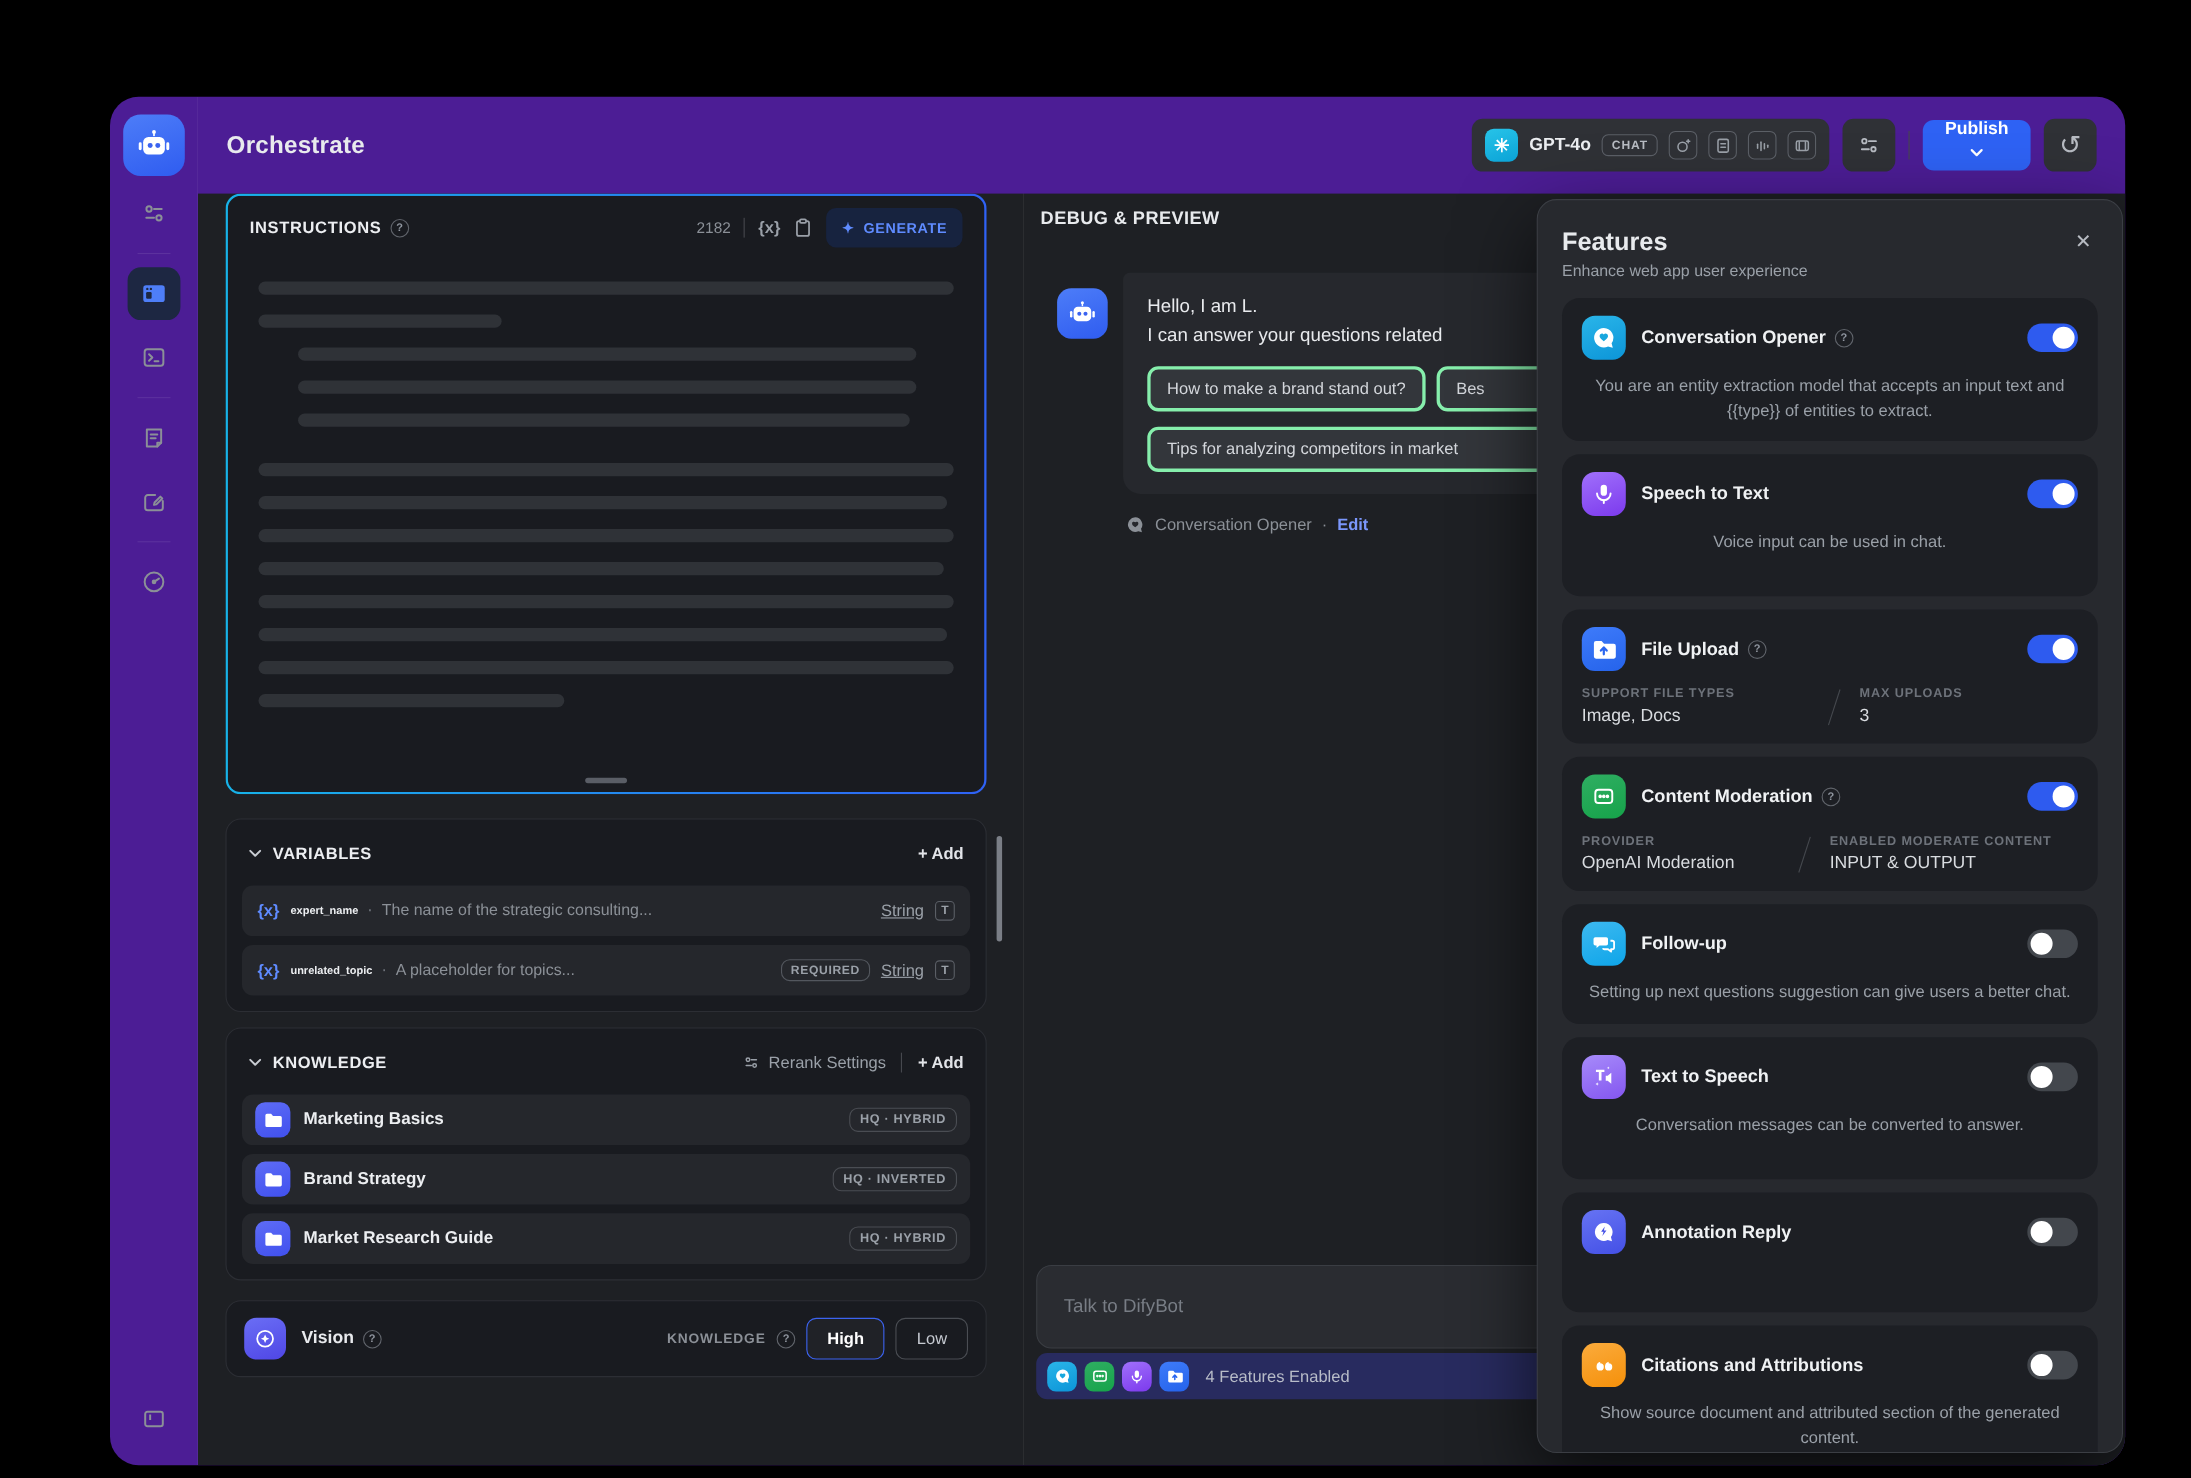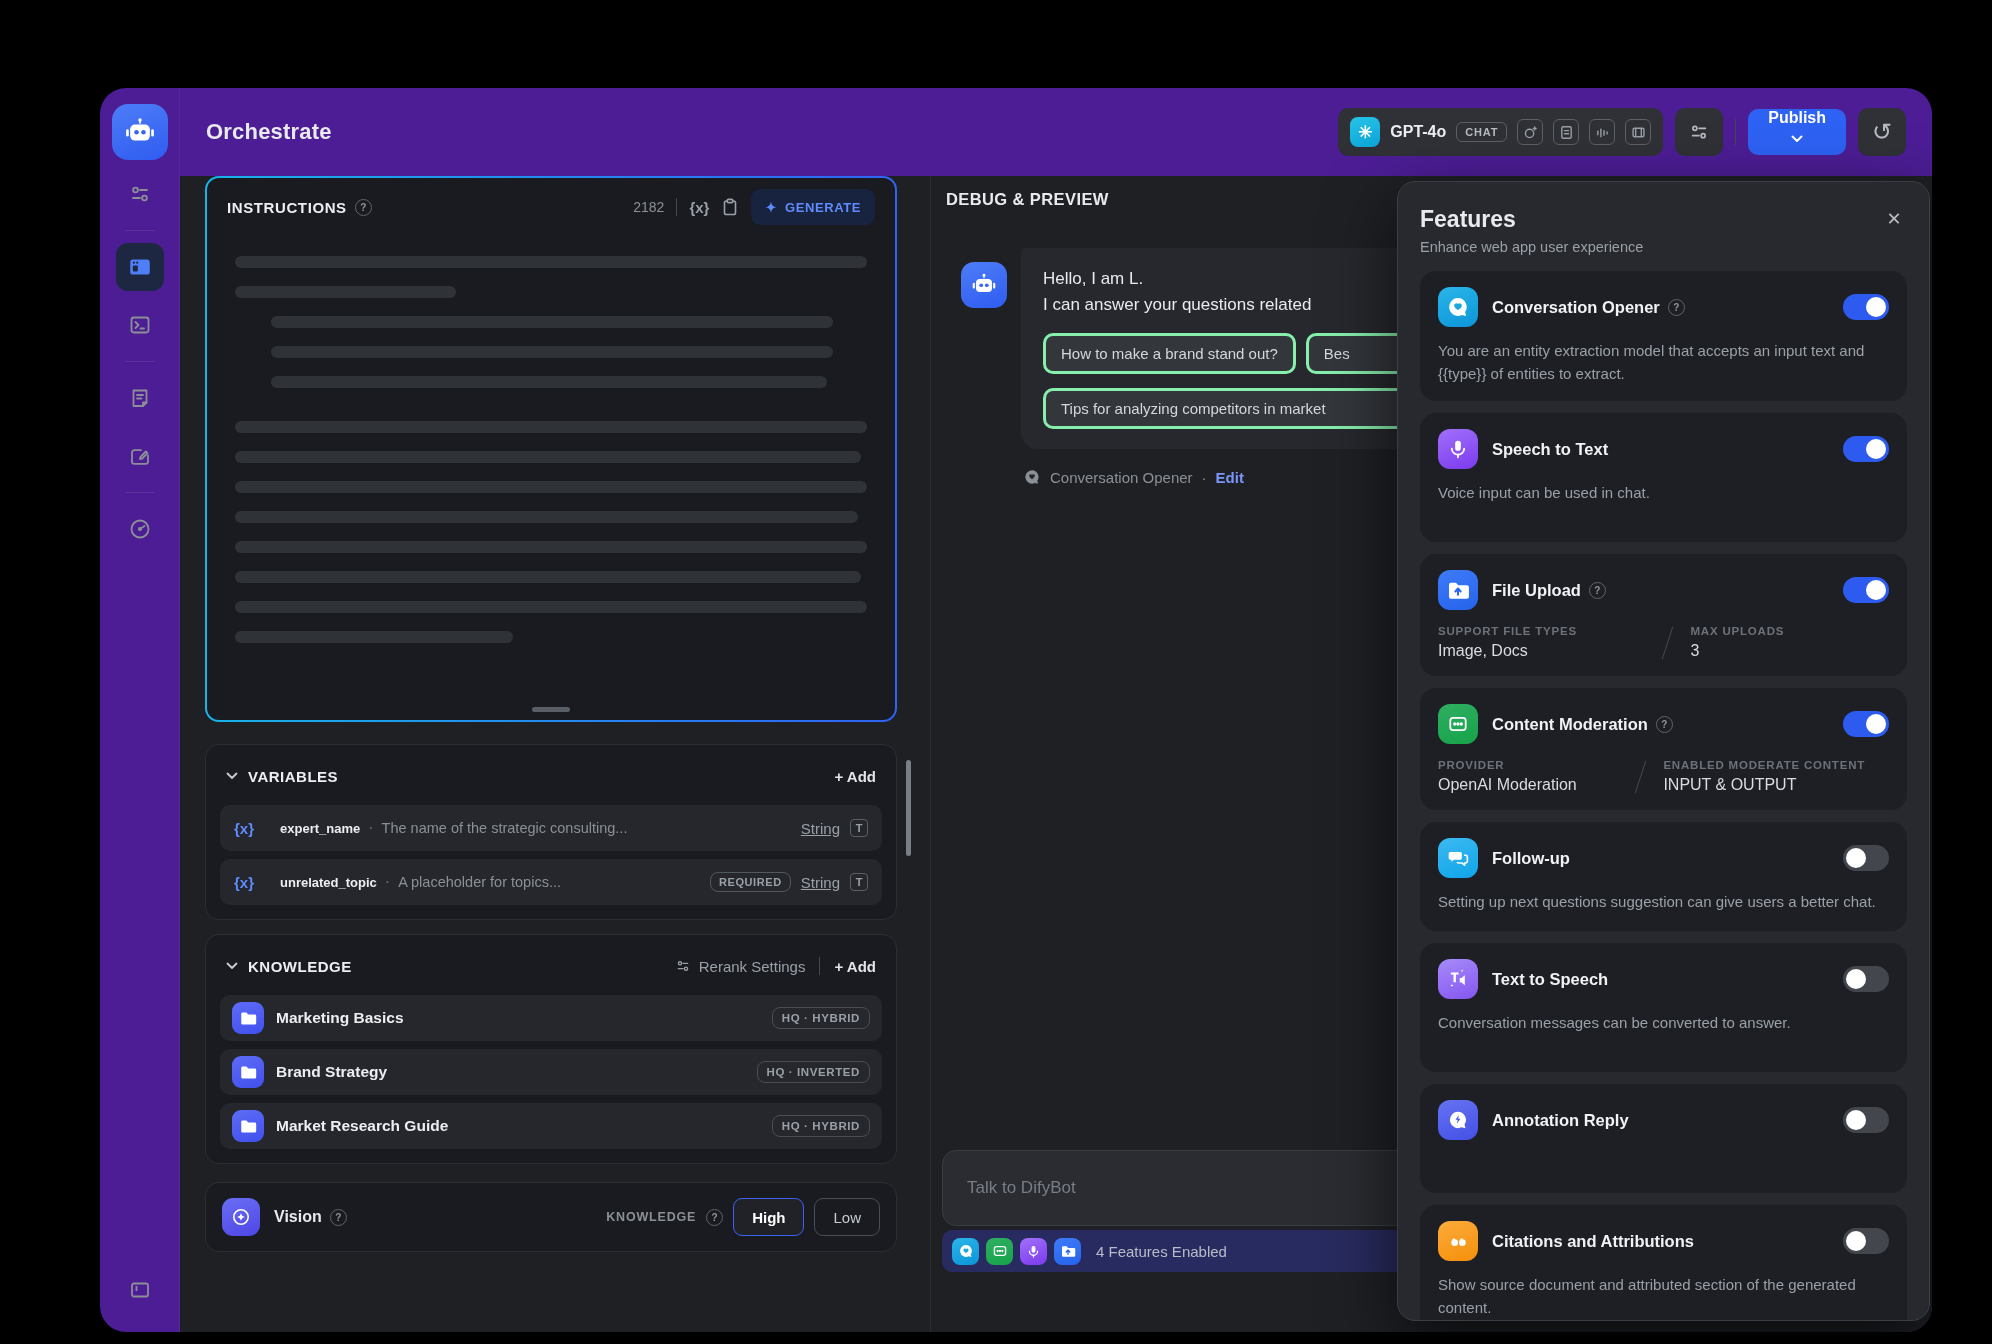--- a/index.html
+++ b/index.html
@@ -75,21 +75,21 @@
   .sect { position:absolute; left:25px; width:692px; padding:10px 14px 14px; }
   .sect-head { display:flex; align-items:center; height:42px; padding:0 6px; }
   .sect-title { font-size:15px; font-weight:700; letter-spacing:.5px; color:#eceef1; margin-left:10px; }
   .sect-right { margin-left:auto; display:flex; align-items:center; gap:14px; }
   .add-btn { font-size:15px; font-weight:600; color:#e2e4e8; }
   .muted-action { display:flex; align-items:center; gap:8px; font-size:15px; color:#9aa0a8; }
 
   .vrow { height:46px; background:#25272c; border-radius:10px; margin-top:8px;
           display:flex; align-items:center; padding:0 14px; }
   .vx { color:#5f8bff; font-size:15px; font-weight:700; }
-  .vname { font-size:13px; font-weight:600; color:#eceef1; margin-left:26px; }
+  .vname { font-size:10px; font-weight:600; color:#eceef1; margin-left:10px; }
   .vdot { color:#6d727a; margin:0 8px; }
   .vdesc { font-size:14.5px; color:#8b9097; }
   .vright { margin-left:auto; display:flex; align-items:center; gap:10px; }
   .req-badge { border:1px solid #53575e; border-radius:8px; padding:3px 8px; font-size:11px;
                letter-spacing:.6px; color:#9aa0a8; font-weight:600; }
   .vtype { font-size:15px; color:#9aa0a8;text-decoration:underline; }
   .tbox { width:18px; height:18px; border:1.5px solid #5b5f66; border-radius:4px; color:#9aa0a8;
           font-size:11px; font-weight:700; display:flex; align-items:center; justify-content:center; }
 
   .krow { height:46px; background:#25272c; border-radius:10px; margin-top:8px;
@@ -162,21 +162,21 @@
   .i-tts    { background:linear-gradient(160deg,#a78bfa,#8456f0); }
   .i-cite   { background:linear-gradient(160deg,#fbab3c,#f5900a); }
   .i-anno   { background:linear-gradient(160deg,#6673f3,#4450e6); }
   .ftitle { font-size:16.5px; font-weight:700; margin-left:14px; color:#f0f2f4; }
   .toggle { margin-left:auto; width:46px; height:26px; border-radius:13px; background:#43474d;
             position:relative; flex:none; }
   .toggle .knob { position:absolute; top:3px; left:3px; width:20px; height:20px; border-radius:50%;
                   background:#fff; }
   .toggle.on { background:#2e5bef; }
   .toggle.on .knob { left:auto; right:3px; }
-  .fdesc { font-size:15px; line-height:1.5; color:#9aa0a8; margin-top:13px; min-height:24px; }
+  .fdesc { font-size:15px; line-height:1.5; color:#9aa0a8; margin-top:13px; min-height:24px;text-align:center; }
   .fstats { display:flex; align-items:center; margin-top:15px; }
   .fstat .flabel { font-size:11.5px; letter-spacing:.8px; color:#6d727a; font-weight:700; }
   .fstat .fvalue { font-size:16px; color:#d9dce0; margin-top:5px; }
   .fslash { width:1px; height:34px; background:#45484e; transform:rotate(18deg); margin:0 22px; }
 
   svg { display:block; }
 </style>
 </head>
 <body>
 

